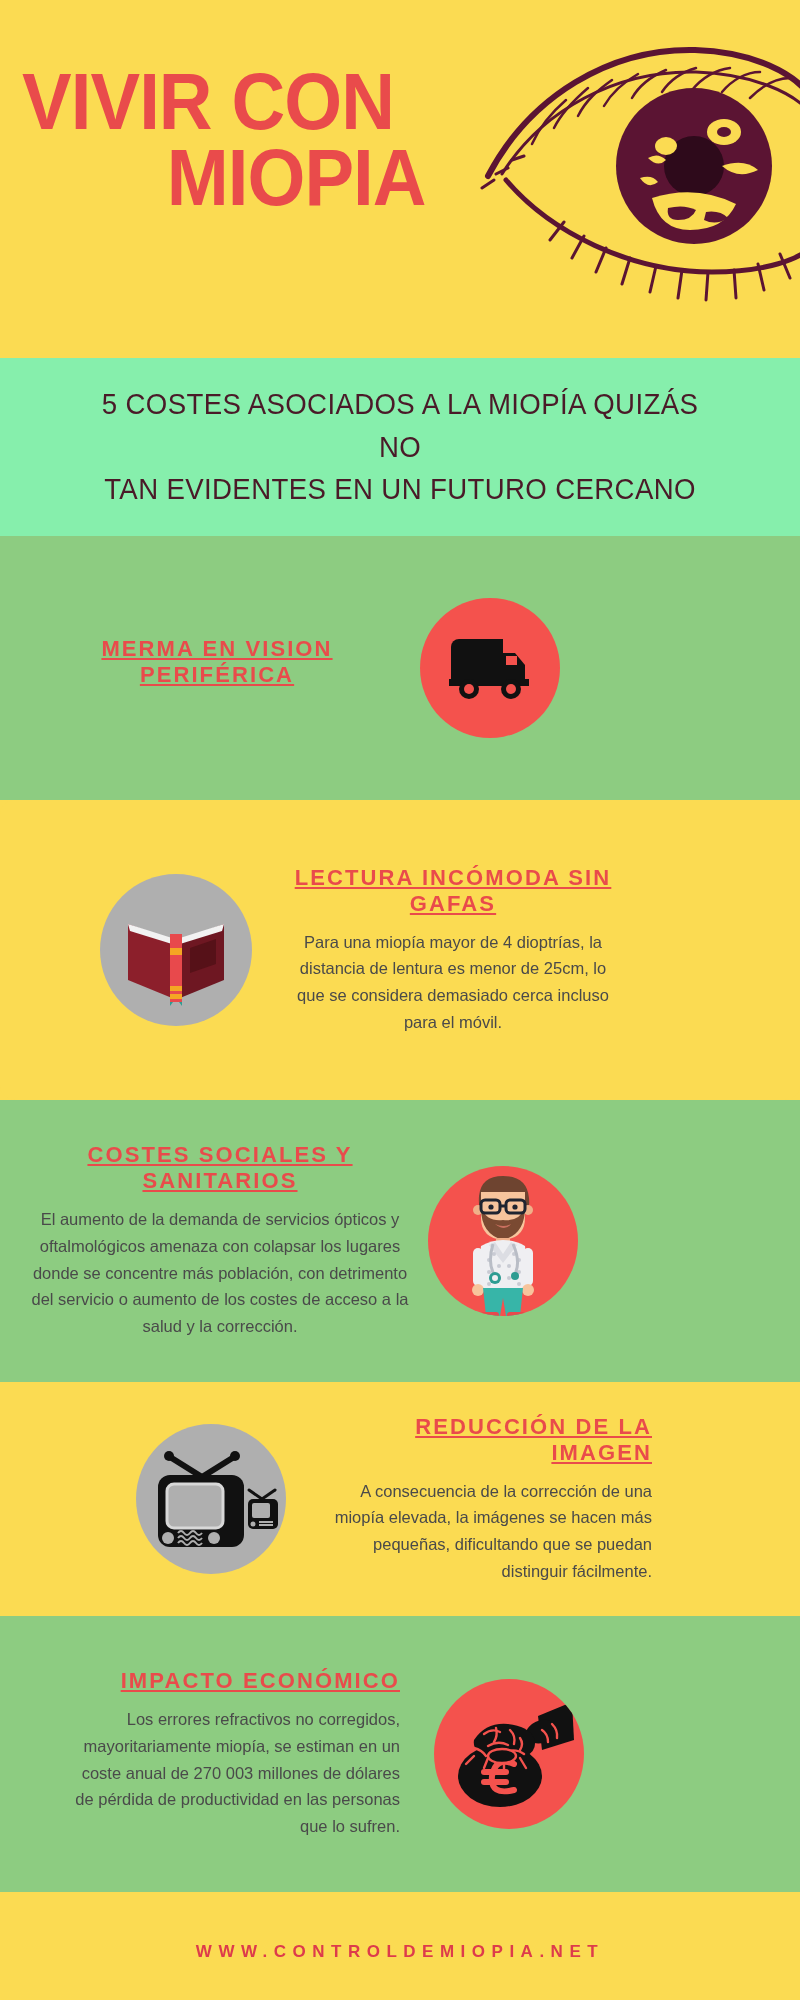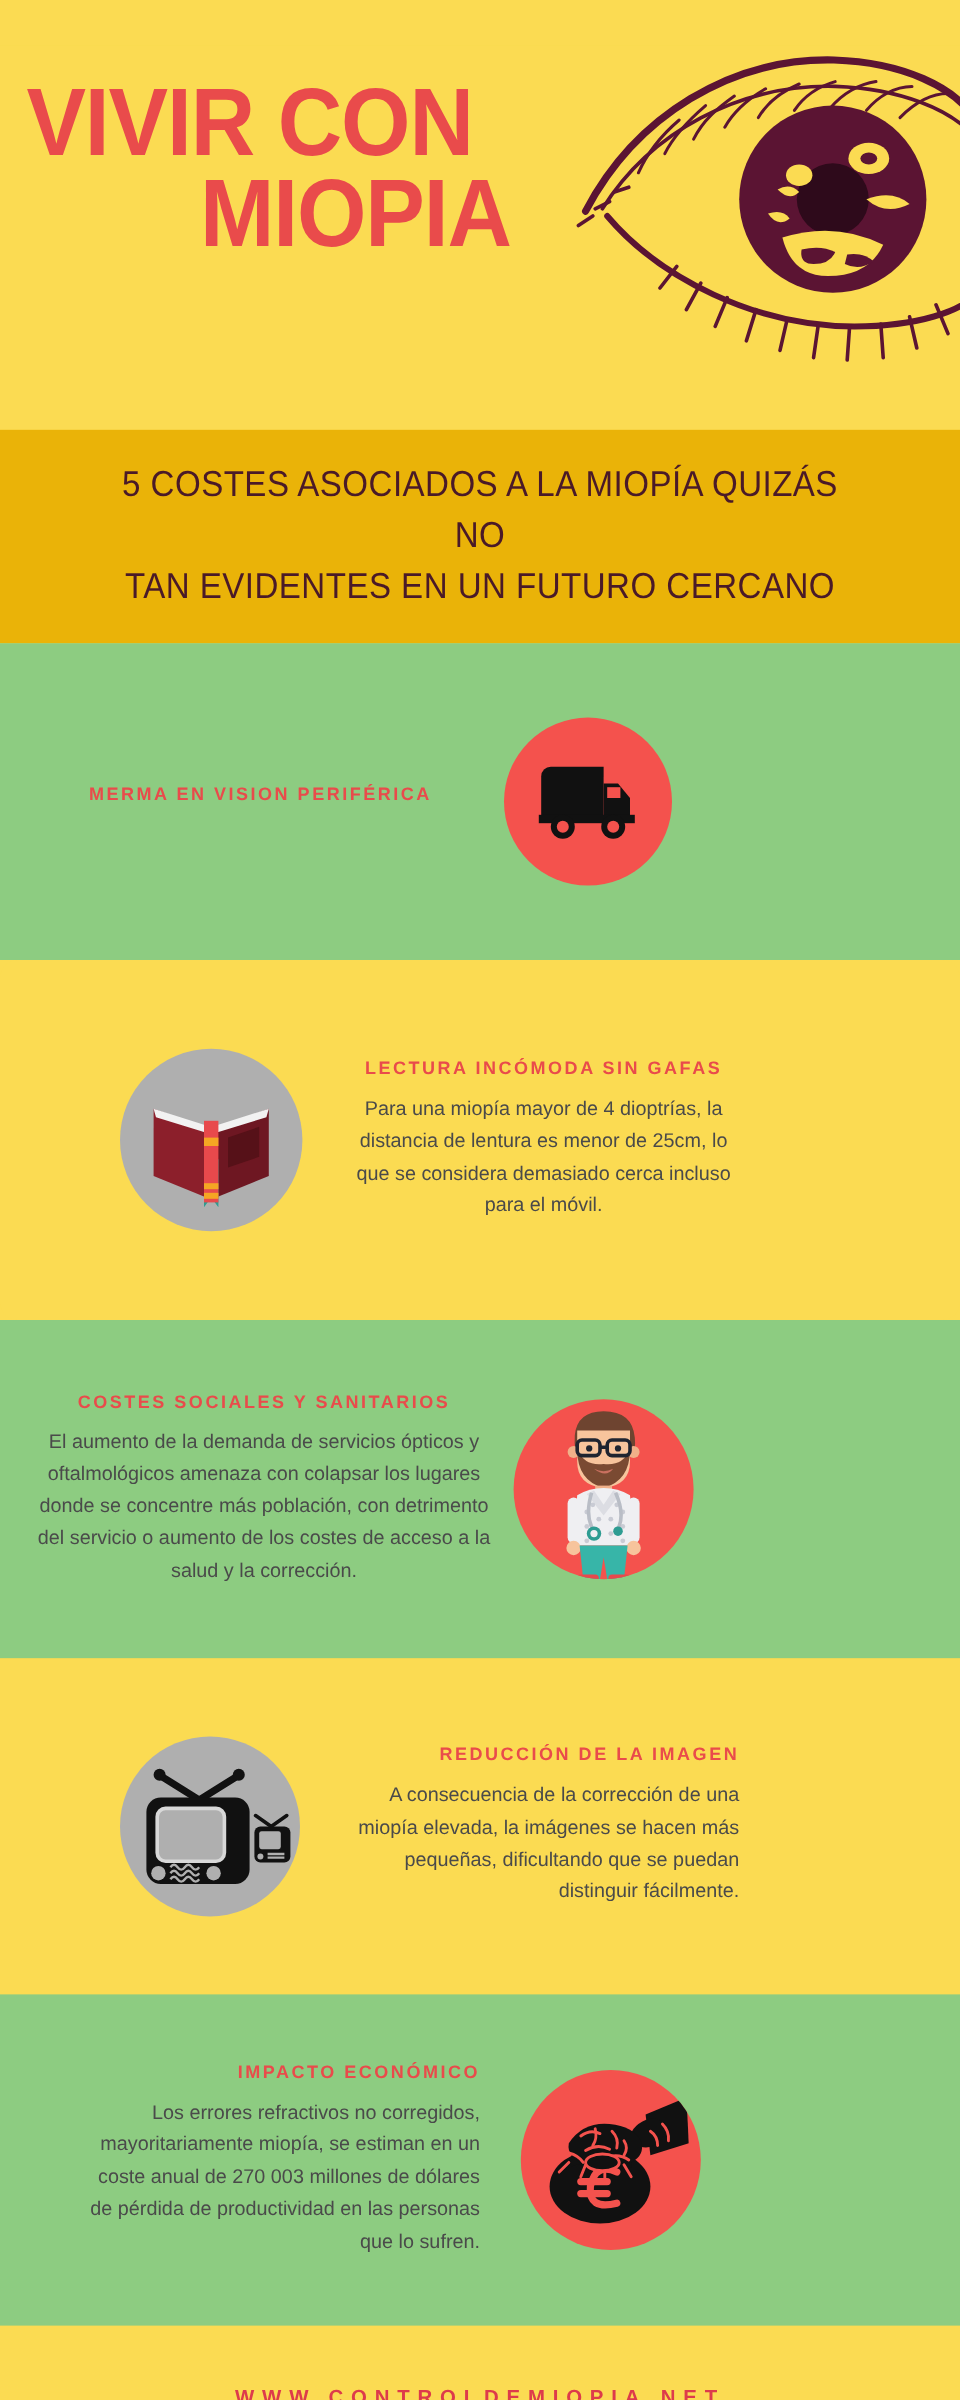--- a/index.html
+++ b/index.html
@@ -53,21 +53,21 @@
     right: -10px;
     top: -12px;
     width: 330px;
     height: 290px;
   }
   .eye-wrap svg { display: block; width: 100%; height: 100%; }
 
   
   .subtitle-band {
     height: 178px;
-    background: #eab308;
+    background: #86efac;
     display: flex;
     align-items: center;
     justify-content: center;
   }
   .subtitle-text {
     color: #4A1A28;
     font-family: "Liberation Sans Narrow", "Liberation Sans", sans-serif;
     font-size: 30px;
     line-height: 1.42;
     letter-spacing: 0.4px;
@@ -92,23 +92,24 @@
     flex: 0 0 auto;
     display: flex;
     align-items: center;
     justify-content: center;
   }
 
   .sec-title {
     color: #E94B4B;
     font-family: "Liberation Sans Narrow", "Liberation Sans", sans-serif;
     font-weight: 700;
-    font-size: 15px;
+    font-size: 22px;
     letter-spacing: 2.1px;
     margin-bottom: 12px;
+    text-decoration: underline;
   }
   .sec-body {
     color: #4A4A4A;
     font-family: "Liberation Sans Narrow", "Liberation Sans", sans-serif;
     font-size: 16.5px;
     line-height: 1.62;
   }
   .align-left { text-align: right; }
   .align-right { text-align: right; }
   .align-center { text-align: center; }
@@ -129,21 +130,21 @@
   #sec1 .sec-media { margin-left: 38px; }
 
   #sec2 { height: 300px; border-radius: 15px; }
   #sec2 .sec-media { margin-left: 100px; }
   #sec2 .sec-text { width: 330px; margin-left: 36px; }
 
   #sec3 { height: 282px; }
   #sec3 .sec-text { width: 380px; margin-left: 30px; }
   #sec3 .sec-media { margin-left: 18px; }
 
-  #sec4 { height: 280px; }
+  #sec4 { height: 234px; padding-left: 36px; }
   #sec4 .sec-media { margin-left: 100px; }
   #sec4 .sec-text { width: 320px; margin-left: 46px; }
 
   #sec5 { height: 276px; }
   #sec5 .sec-text { width: 340px; margin-left: 60px; }
   #sec5 .sec-media { margin-left: 34px; }
 
   
   .footer {
     height: 120px;

